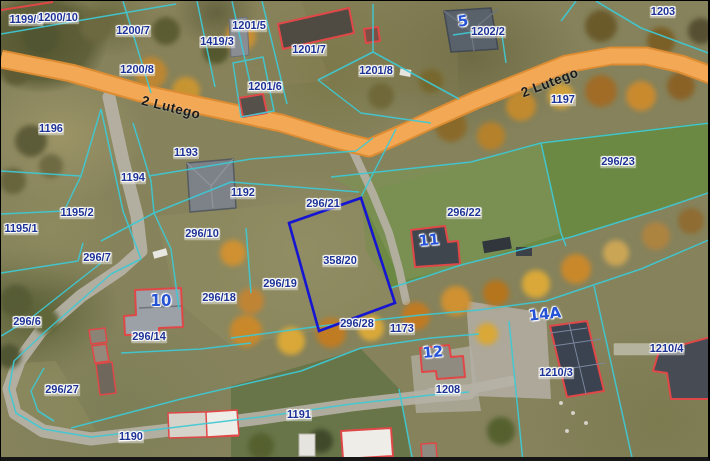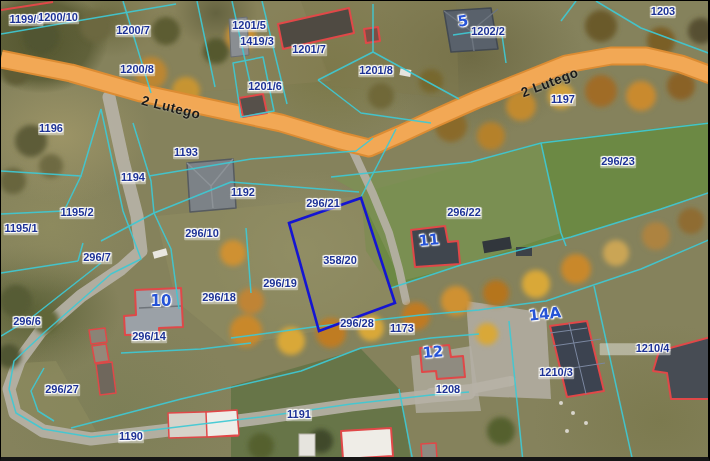--- a/index.html
+++ b/index.html
@@ -203,21 +203,21 @@
 
     <path d="M0,9 L52,1" fill="none" stroke="#e04848" stroke-width="2"></path>
 
     <path d="M288,222 L360,197 394,302 318,330 Z" fill="none" stroke="#1515d2" stroke-width="2.6"></path>
   </svg>
 
   <div class="labels" id="labels">
       <div class="lbl parcel" style="left: 25px; top: 19px; transform: translate(-50%, -50%);">1199/5</div>
       <div class="lbl parcel" style="left: 57px; top: 17px; transform: translate(-50%, -50%); text-align: center;">1200/10</div>
       <div class="lbl parcel" style="left: 132px; top: 30px; transform: translate(-50%, -50%);">1200/7</div>
-      <div class="lbl parcel" style="left: 216px; top: 41px; transform: translate(-50%, -50%); margin-left: 40px;">1419/3</div>
+      <div class="lbl parcel" style="left: 216px; top: 41px; transform: translate(-50%, -50%);">1419/3</div>
       <div class="lbl parcel" style="left: 136px; top: 69px; transform: translate(-50%, -50%);">1200/8</div>
       <div class="lbl parcel" style="left: 248px; top: 25px; transform: translate(-50%, -50%);">1201/5</div>
       <div class="lbl parcel" style="left: 308px; top: 49px; transform: translate(-50%, -50%);">1201/7</div>
       <div class="lbl parcel" style="left: 264px; top: 86px; transform: translate(-50%, -50%);">1201/6</div>
       <div class="lbl parcel" style="left: 375px; top: 70px; transform: translate(-50%, -50%);">1201/8</div>
       <div class="lbl parcel" style="left: 487px; top: 31px; transform: translate(-50%, -50%);">1202/2</div>
       <div class="lbl parcel" style="left: 662px; top: 11px; transform: translate(-50%, -50%);">1203</div>
       <div class="lbl parcel" style="left: 562px; top: 99px; transform: translate(-50%, -50%);">1197</div>
       <div class="lbl parcel" style="left: 50px; top: 128px; transform: translate(-50%, -50%);">1196</div>
       <div class="lbl parcel" style="left: 185px; top: 152px; transform: translate(-50%, -50%);">1193</div>
@@ -235,21 +235,21 @@
       <div class="lbl parcel" style="left: 218px; top: 297px; transform: translate(-50%, -50%);">296/18</div>
       <div class="lbl parcel" style="left: 272px; top: 283px; transform: translate(-50%, -50%); margin-left: 7px;">296/19</div>
       <div class="lbl parcel" style="left: 148px; top: 336px; transform: translate(-50%, -50%);">296/14</div>
       <div class="lbl parcel" style="left: 356px; top: 323px; transform: translate(-50%, -50%);">296/28</div>
       <div class="lbl parcel" style="left: 401px; top: 328px; transform: translate(-50%, -50%);">1173</div>
       <div class="lbl parcel" style="left: 61px; top: 389px; transform: translate(-50%, -50%);">296/27</div>
       <div class="lbl parcel" style="left: 130px; top: 436px; transform: translate(-50%, -50%);">1190</div>
       <div class="lbl parcel" style="left: 298px; top: 414px; transform: translate(-50%, -50%);">1191</div>
       <div class="lbl parcel" style="left: 447px; top: 389px; transform: translate(-50%, -50%);">1208</div>
       <div class="lbl parcel" style="left: 555px; top: 372px; transform: translate(-50%, -50%);">1210/3</div>
-      <div class="lbl parcel" style="left: 634px; top: 348px; transform: translate(-50%, -50%); padding-left: 36px;">1210/4</div>
+      <div class="lbl parcel" style="left: 648px; top: 348px; transform: translate(-50%, -50%); padding-left: 36px;">1210/4</div>
       <div class="lbl address" style="left: 462px; top: 21px; transform: translate(-50%, -50%) rotate(-8deg);">5</div>
       <div class="lbl address" style="left: 160px; top: 301px; transform: translate(-50%, -50%);">10</div>
       <div class="lbl address" style="left: 428px; top: 240px; transform: translate(-50%, -50%) rotate(-5deg);">11</div>
       <div class="lbl address" style="left: 432px; top: 352px; transform: translate(-50%, -50%) rotate(-5deg);">12</div>
       <div class="lbl address" style="left: 544px; top: 314px; transform: translate(-50%, -50%) rotate(-6deg);">14A</div>
       <div class="lbl street" style="left: 170px; top: 107px; transform: translate(-50%, -50%) rotate(14deg);">2 Lutego</div>
       <div class="lbl street" style="left: 549px; top: 82px; transform: translate(-50%, -50%) rotate(-21deg);">2 Lutego</div>
     </div>
 </div>
 

